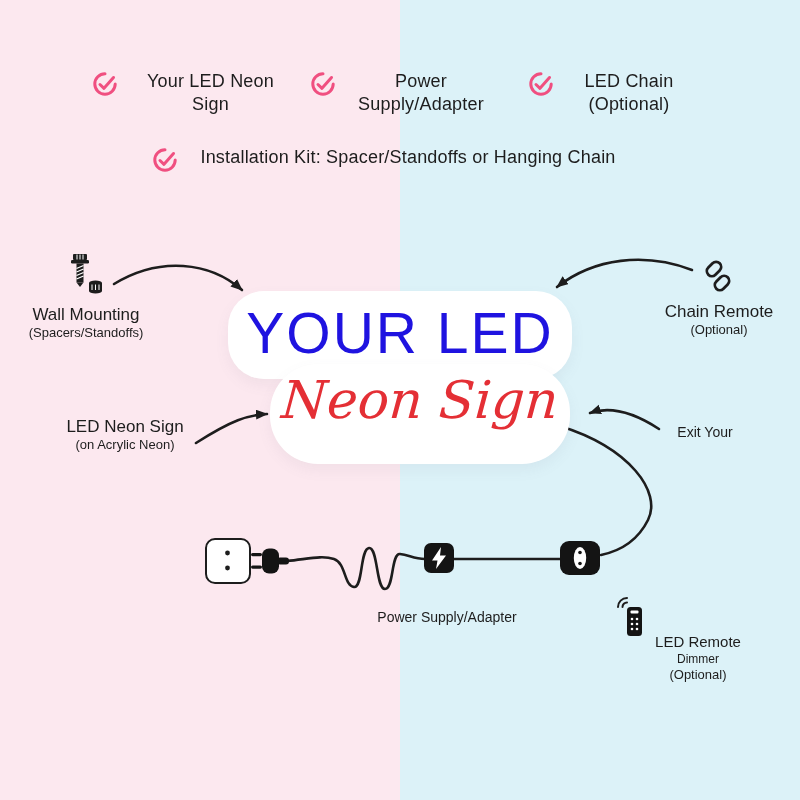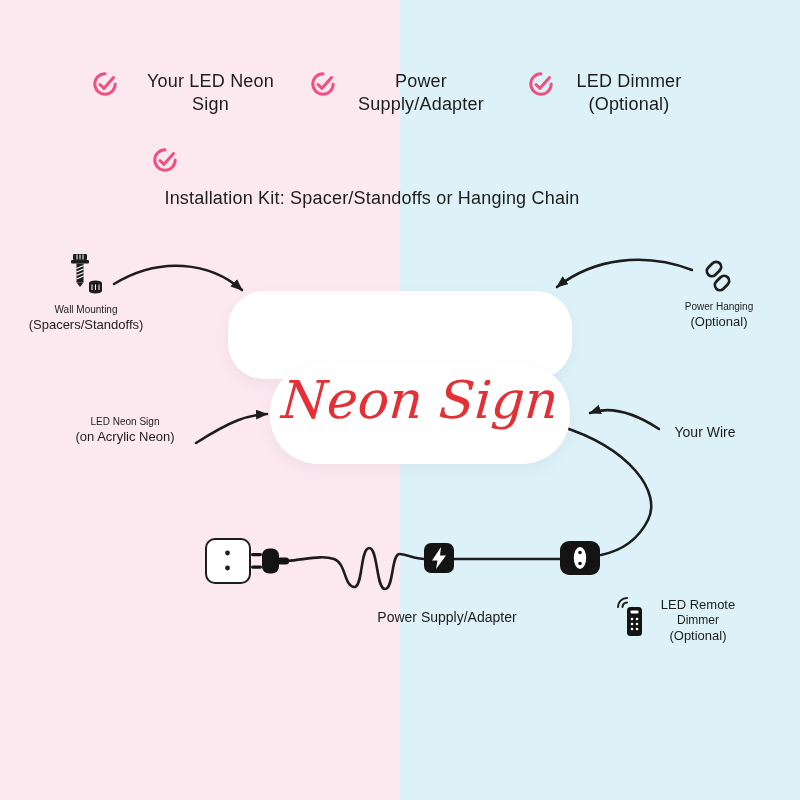--- a/index.html
+++ b/index.html
@@ -21,21 +21,21 @@
   .blob-top    { left:228px; top:291px; width:344px; height:88px;  border-radius:36px; }
   .blob-bottom { left:270px; top:364px; width:300px; height:100px; border-radius:48px; }
 
   .sign-line1 { position:absolute; left:240px; top:300px; width:320px; text-align:center;
                 font-size:57px; font-weight:500; letter-spacing:2px; color:#1f13e0; z-index:3; }
   .sign-line2 { position:absolute; left:280px; top:370px; width:280px; text-align:center;
                 font-family:"DejaVu Serif",serif; font-style:italic; font-size:52px;
                 color:#e42f35; z-index:3; transform:skewX(-4deg); }
 
   .ann { position:absolute; text-align:center; color:#1d1d1d; z-index:4; }
-  .ann .l1 { font-size:10px; font-weight:500; line-height:1.25; }
+  .ann .l1 { font-size:17px; font-weight:500; line-height:1.25; }
   .ann .l2 { font-size:13px; line-height:1.25; }
 
   .icon { position:absolute; z-index:4; }
 
   .socket { position:absolute; left:205px; top:538px; width:46px; height:46px;
             background:#ffffff; border:2.6px solid #1d1d1d; border-radius:10px; z-index:4; }
   .adapter { position:absolute; left:424px; top:543px; width:30px; height:30px;
              background:#141414; border-radius:7px; z-index:4; }
   .dimmer  { position:absolute; left:560px; top:541px; width:40px; height:34px;
              background:#141414; border-radius:9px; z-index:4; }
@@ -85,35 +85,36 @@
     <span class="check-label" style="width:150px;">Power Supply/Adapter</span>
   </div>
 
   <div class="check-item" style="left:528px; top:70px;">
     <span class="check-icon">
       <svg width="26" height="26" viewBox="0 0 26 26" fill="none">
         <path d="M 13 2.8 A 10.2 10.2 0 1 0 23.2 13" stroke="#f04f80" stroke-width="3" stroke-linecap="round"></path>
         <path d="M 8 13.5 L 12 17.3 L 21.5 6.5" stroke="#f04f80" stroke-width="3" stroke-linecap="round" stroke-linejoin="round"></path>
       </svg>
     </span>
-    <span class="check-label" style="width:130px;">LED Dimmer (Optional)</span>
-  </div>
-
-  <div class="check-item" style="left:152px; top:146px;flex-direction:column;">
+    <span class="check-label" style="width:130px;">LED Chain (Optional)</span>
+  </div>
+
+  <div class="check-item" style="left:152px; top:146px;">
     <span class="check-icon">
       <svg width="26" height="26" viewBox="0 0 26 26" fill="none">
         <path d="M 13 2.8 A 10.2 10.2 0 1 0 23.2 13" stroke="#f04f80" stroke-width="3" stroke-linecap="round"></path>
         <path d="M 8 13.5 L 12 17.3 L 21.5 6.5" stroke="#f04f80" stroke-width="3" stroke-linecap="round" stroke-linejoin="round"></path>
       </svg>
     </span>
     <span class="check-label" style="width:440px;">Installation Kit: Spacer/Standoffs or Hanging Chain</span>
   </div>
 
   <div class="blob blob-top"></div>
   <div class="blob blob-bottom"></div>
+  <div class="sign-line1">YOUR LED</div>
   <div class="sign-line2">Neon Sign</div>
 
   <div class="icon" style="left:64px; top:252px;">
     <svg width="44" height="44" viewBox="0 0 44 44">
       <rect x="9" y="2" width="14" height="6" rx="1" fill="#1d1d1d"></rect>
       <line x1="13" y1="2.5" x2="13" y2="7.5" stroke="#fff" stroke-width="1"></line>
       <line x1="16" y1="2.5" x2="16" y2="7.5" stroke="#fff" stroke-width="1"></line>
       <line x1="19" y1="2.5" x2="19" y2="7.5" stroke="#fff" stroke-width="1"></line>
       <rect x="7" y="8" width="18" height="3.5" rx="1.2" fill="#1d1d1d"></rect>
       <rect x="12.5" y="11.5" width="7" height="19" fill="#1d1d1d"></rect>
@@ -140,26 +141,26 @@
     <div class="l2">(on Acrylic Neon)</div>
   </div>
 
   <div class="icon" style="left:700px; top:258px;">
     <svg width="36" height="36" viewBox="0 0 36 36" fill="none">
       <rect x="9" y="3" width="10" height="16" rx="5" transform="rotate(45 14 11)" stroke="#1d1d1d" stroke-width="2.8"></rect>
       <rect x="17" y="17" width="10" height="16" rx="5" transform="rotate(45 22 25)" stroke="#1d1d1d" stroke-width="2.8"></rect>
     </svg>
   </div>
   <div class="ann" style="left:658px; top:301px; width:122px;">
-    <div class="l1">Power Hanging</div>
+    <div class="l1">Chain Remote</div>
     <div class="l2">(Optional)</div>
   </div>
 
   <div class="ann" style="left:664px; top:424px; width:82px;">
-    <div class="l1" style="font-size:14px;">Your Wire</div>
+    <div class="l1" style="font-size:14px;">Exit Your</div>
   </div>
 
   <div class="socket">
     <svg width="41" height="41" viewBox="0 0 41 41">
       <circle cx="20.5" cy="13" r="2.4" fill="#1d1d1d"></circle>
       <circle cx="20.5" cy="28" r="2.4" fill="#1d1d1d"></circle>
     </svg>
   </div>
 
   <div class="icon" style="left:251px; top:546px;">
@@ -196,18 +197,18 @@
       <circle cx="18" cy="25" r="1.3" fill="#ffffff"></circle>
       <circle cx="23" cy="25" r="1.3" fill="#ffffff"></circle>
       <circle cx="18" cy="30" r="1.3" fill="#ffffff"></circle>
       <circle cx="23" cy="30" r="1.3" fill="#ffffff"></circle>
       <circle cx="18" cy="35" r="1.3" fill="#ffffff"></circle>
       <circle cx="23" cy="35" r="1.3" fill="#ffffff"></circle>
     </svg>
   </div>
 
   <div class="ann" style="left:650px; top:597px; width:96px;">
-    <div class="l1" style="font-size:13px;">LED Remote</div>
+    <div class="l1" style="font-size:15px;margin-top:36px;">LED Remote</div>
     <div class="l1" style="font-size:12px;">Dimmer</div>
     <div class="l1" style="font-size:13px;">(Optional)</div>
   </div>
 
 </div>
 
 </body></html>

